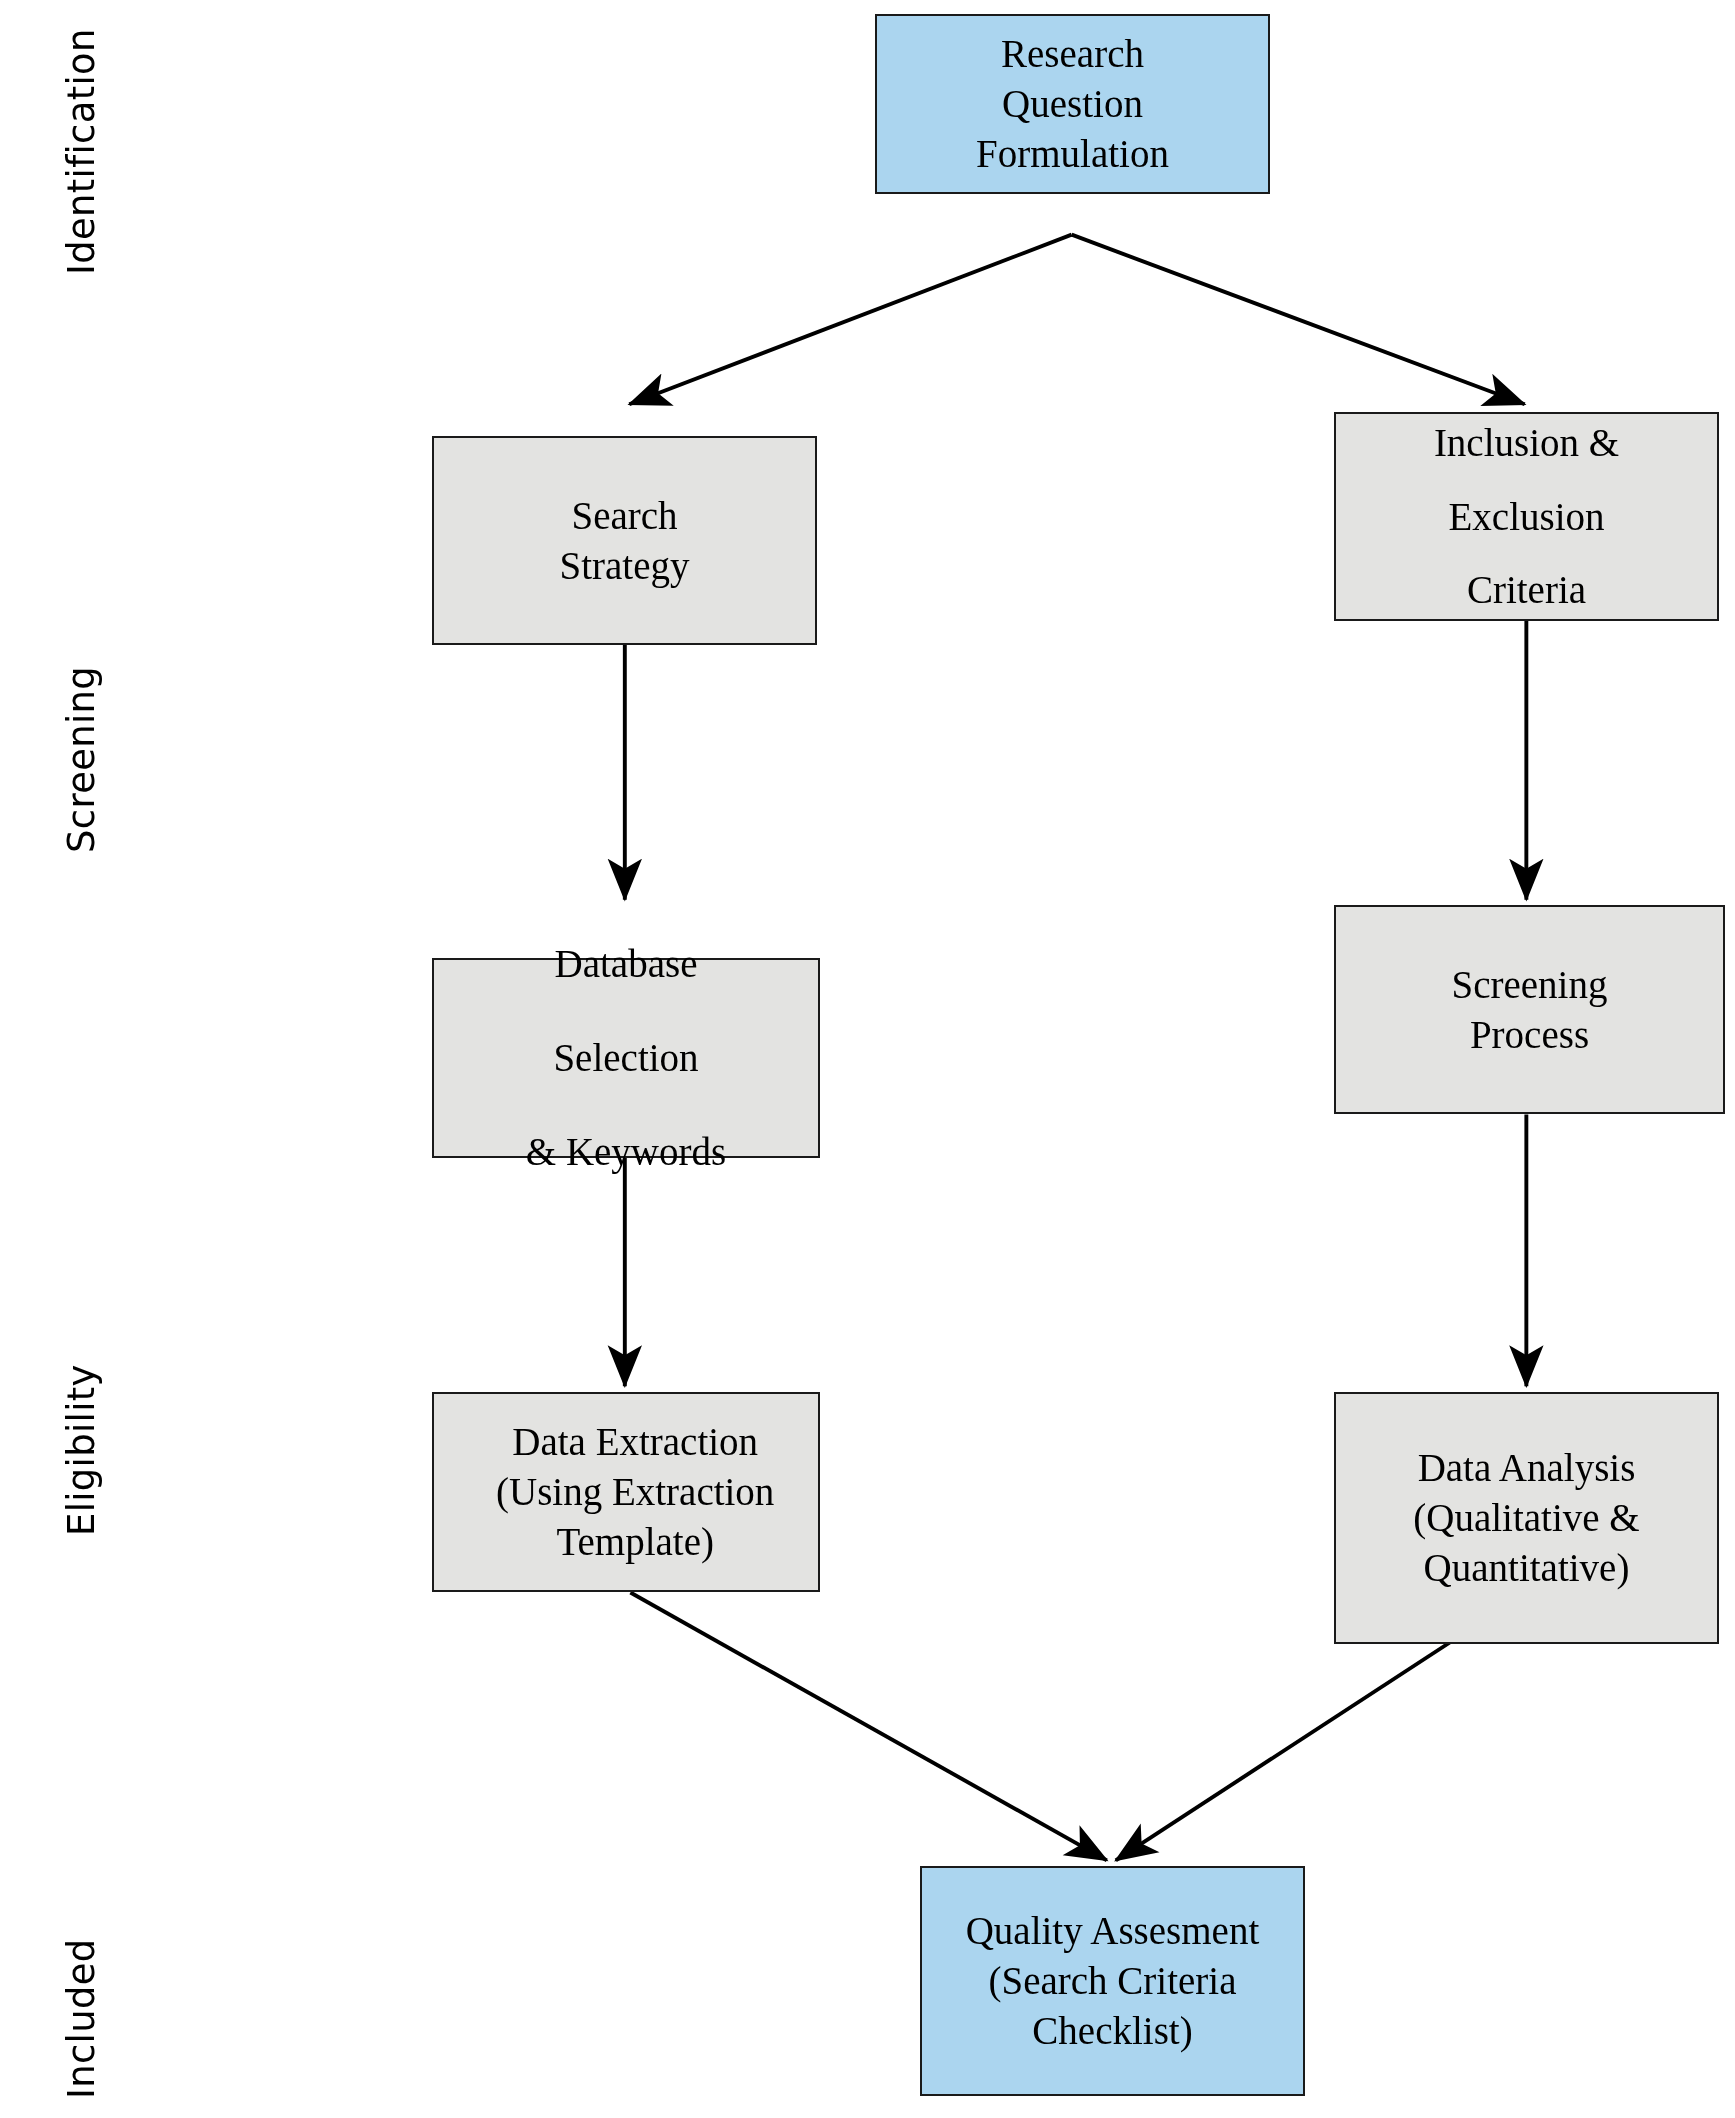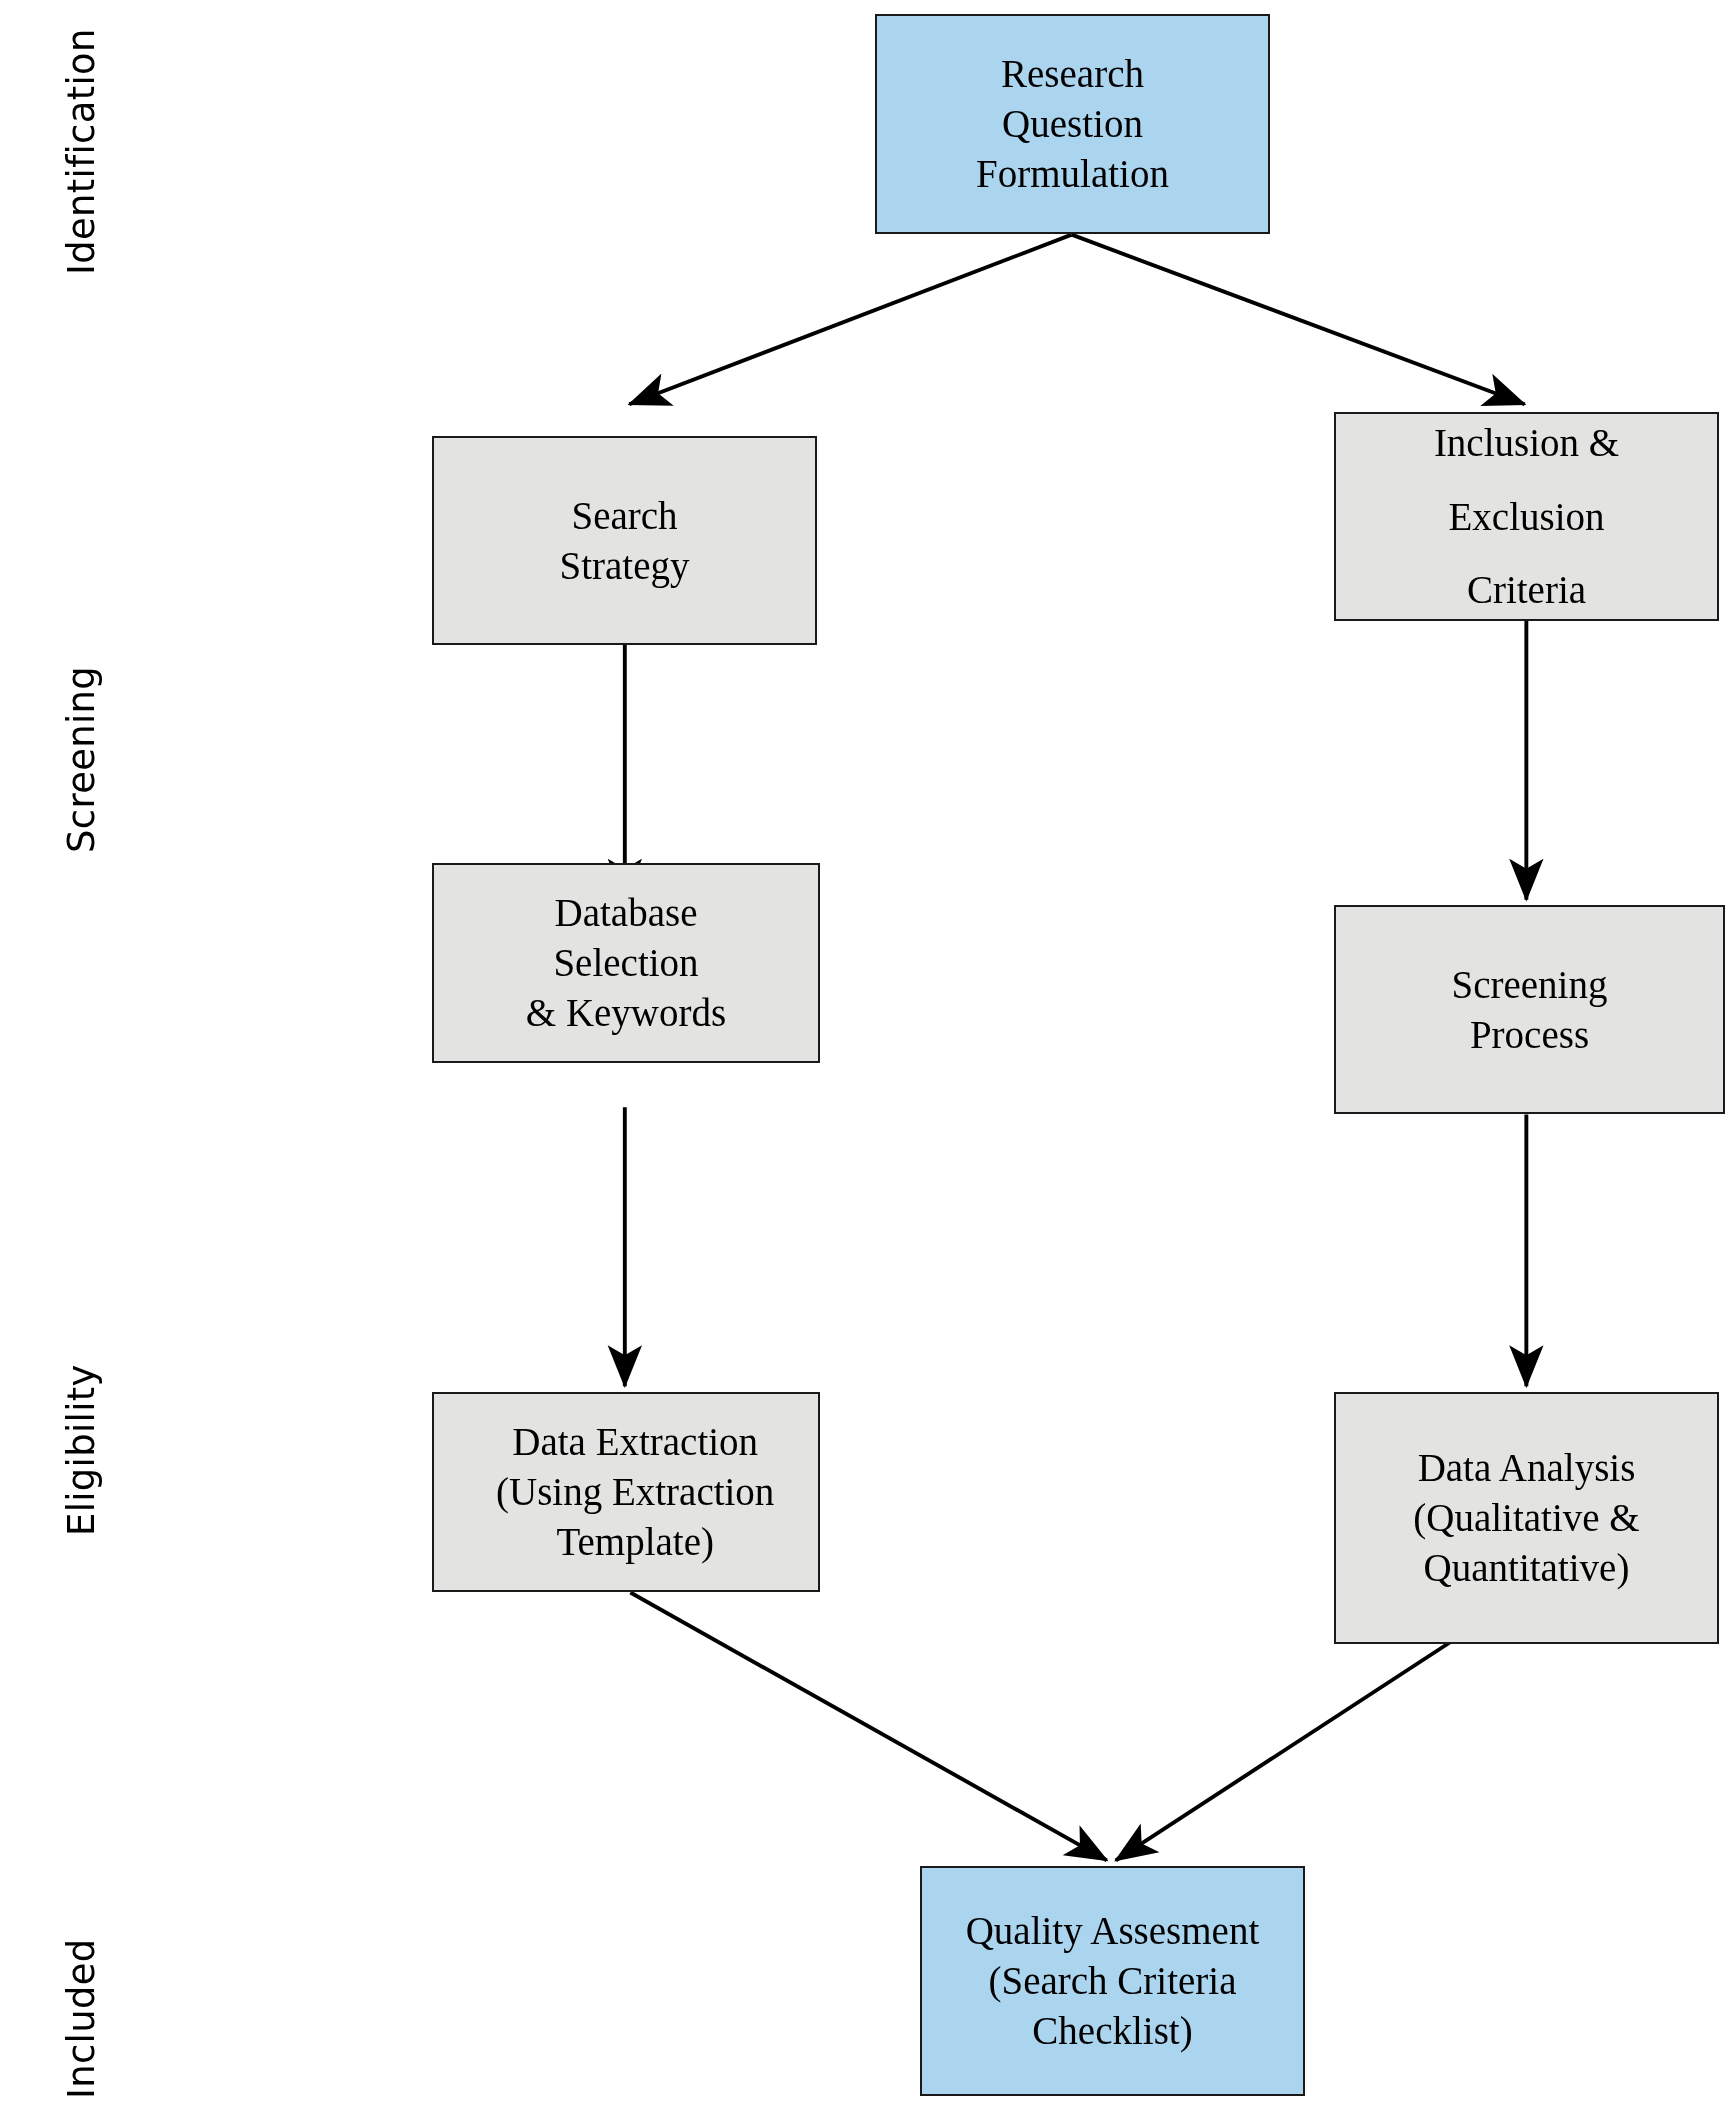--- a/index.html
+++ b/index.html
@@ -87,38 +87,38 @@
 
     <line x1="1120" y1="1984" x2="1120" y2="2484" stroke="#000000" stroke-width="7" marker-end="url(#ah)"></line>
 
     <line x1="2736" y1="1997" x2="2736" y2="2484" stroke="#000000" stroke-width="7" marker-end="url(#ah)"></line>
 
     <line x1="1130" y1="2854" x2="1984" y2="3334" stroke="#000000" stroke-width="7" marker-end="url(#ah)"></line>
 
     <line x1="2736" y1="2854" x2="2000" y2="3334" stroke="#000000" stroke-width="7" marker-end="url(#ah)"></line>
   </svg>
 
-  <div class="node blue" style="left:875px; top:14px; width:395px; height:220px;">
+  <div class="node blue" style="left:875px; top:14px; width:395px; height:180px;">
     <span class="line">Research</span>
     <span class="line">Question</span>
     <span class="line">Formulation</span>
   </div>
 
   <div class="node gray" style="left:432px; top:412px; width:385px; height:209px;margin-top:24px;">
     <span class="line">Search</span>
     <span class="line">Strategy</span>
   </div>
 
   <div class="node gray" style="left:1334px; top:412px; width:385px; height:209px;gap:24px;">
     <span class="line">Inclusion &amp;</span>
     <span class="line">Exclusion</span>
     <span class="line">Criteria</span>
   </div>
 
-  <div class="node gray" style="left:432px; top:863px; width:388px; height:200px;">
+  <div class="node gray" style="left:432px; top:958px; width:388px; height:200px;gap:44px;">
     <span class="line">Database</span>
     <span class="line">Selection</span>
     <span class="line">&amp; Keywords</span>
   </div>
 
   <div class="node gray" style="left:1334px; top:905px; width:391px; height:209px;">
     <span class="line">Screening</span>
     <span class="line">Process</span>
   </div>
 

